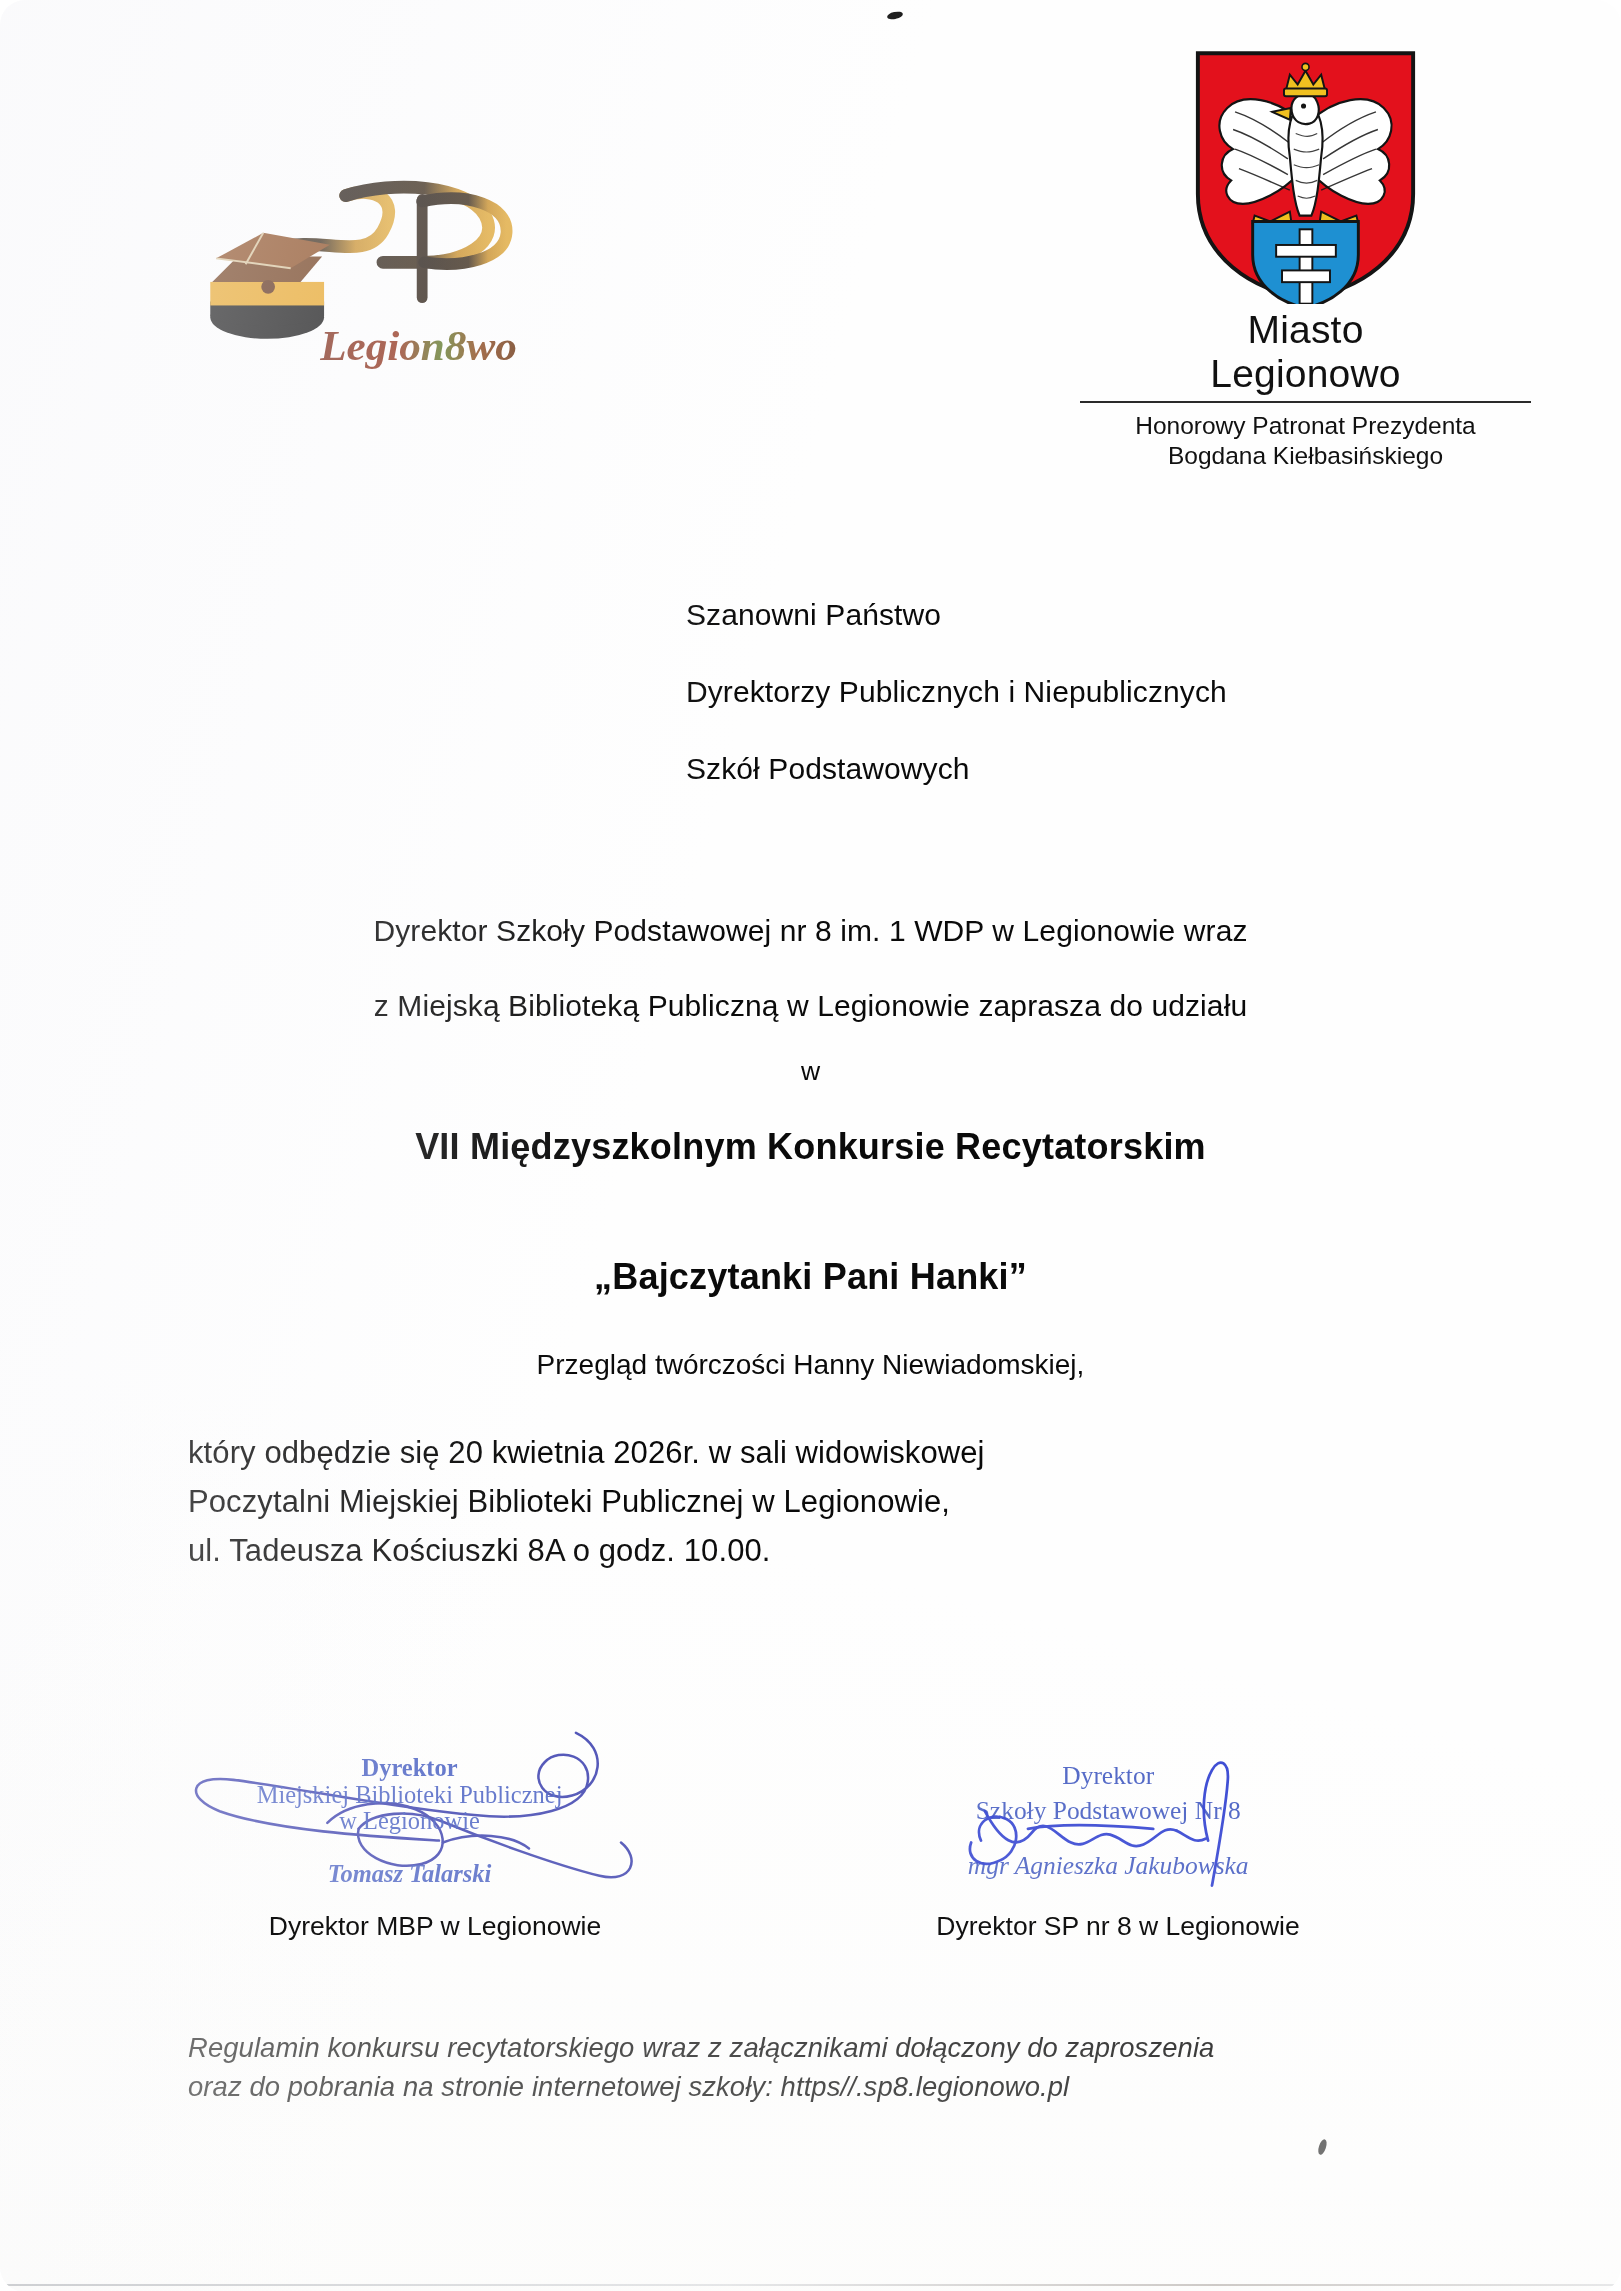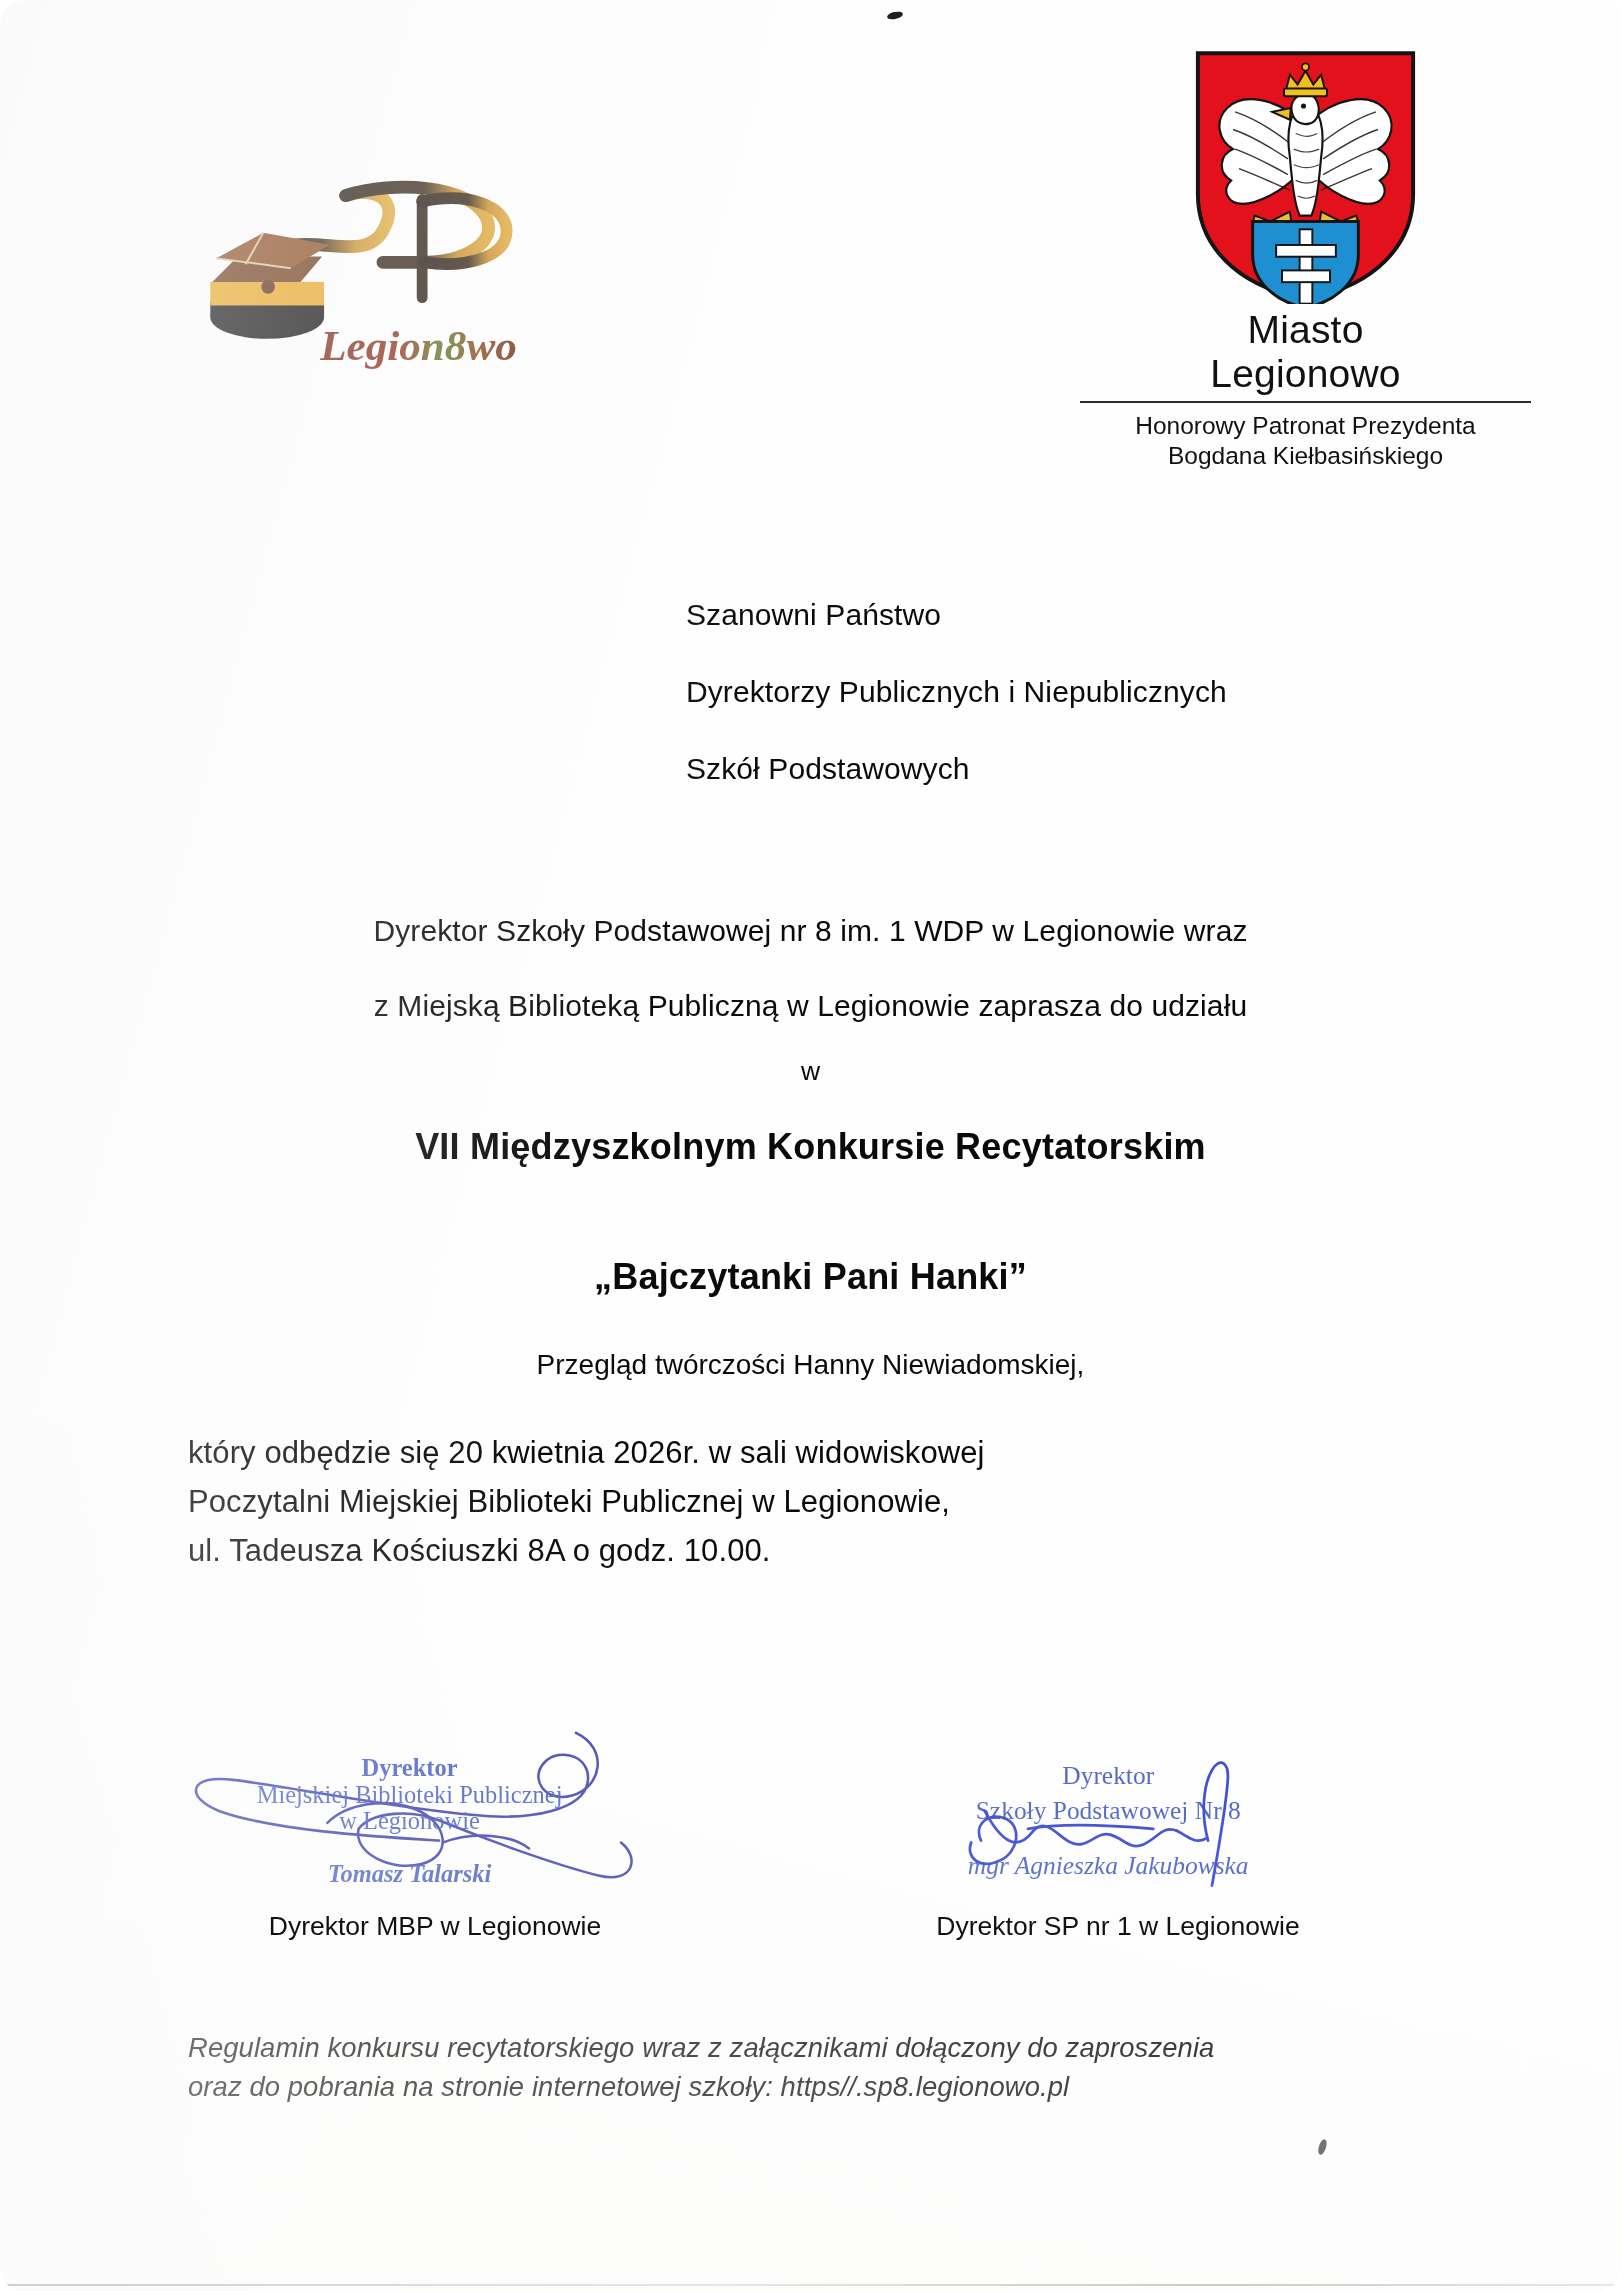--- a/index.html
+++ b/index.html
@@ -408,21 +408,21 @@
               <path d="M124 86 C 140 116, 156 128, 172 108 C 186 90, 198 112, 212 118
                        C 228 126, 238 106, 252 110 C 266 114, 272 126, 286 120
                        C 300 114, 306 100, 320 106"></path>
               <path d="M320 106 C 332 112, 338 120, 350 114"></path>
               <path d="M352 116 C 344 86, 348 58, 356 44 C 364 30, 374 36, 372 56
                        C 370 84, 362 128, 356 162"></path>
               <path d="M168 104 C 200 98, 250 100, 296 104"></path>
             </g>
           </svg>
         </div>
-        <div class="sig-caption">Dyrektor SP nr 1 w Legionowie</div>
+        <div class="sig-caption">Dyrektor SP nr 8 w Legionowie</div>
       </div>
     </div>
 
     <div class="footer-note">
       <div>Regulamin konkursu recytatorskiego wraz z załącznikami dołączony do zaproszenia</div>
       <div>oraz do pobrania na stronie internetowej szkoły: https//.sp8.legionowo.pl</div>
     </div>
   </div>
 
   <div class="speck" style="left:887px; top:11.8px; width:15.7px; height:6.9px; transform:rotate(-12deg);"></div>

